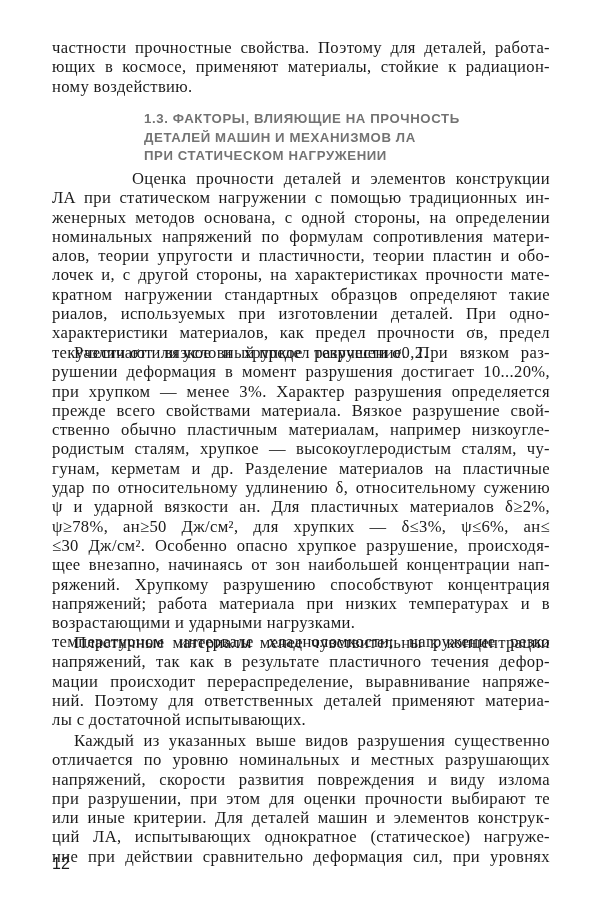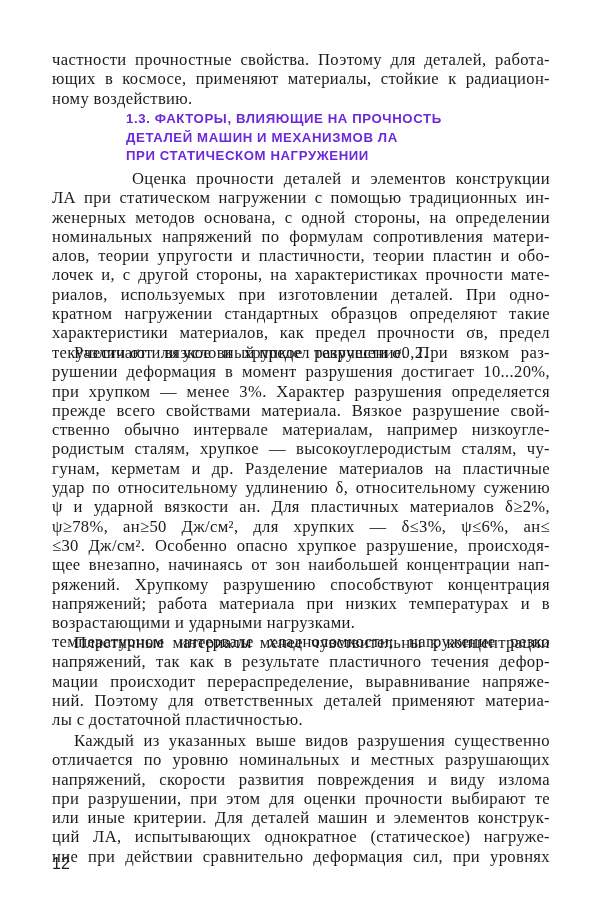--- a/index.html
+++ b/index.html
@@ -8,31 +8,31 @@
     position: absolute; left: 52px; top: 34px; width: 498px;
     font-family: "Liberation Serif", "DejaVu Serif", serif;
     color: #1a1a1a; font-size: 16.6px; line-height: 19.3px;
     letter-spacing: 0.35px; font-stretch: condensed;
   }
   .line { display: block; white-space: nowrap; text-align: justify; text-align-last: justify; height: 19.3px; }
   .line.last { text-align-last: left; }
   .indent { padding-left: 22px; }
   .indent-big { padding-left: 80px; }
   .heading {
-    position: absolute; left: 126px; top: 110px; width: 340px;
+    position: absolute; left: 144px; top: 110px; width: 340px;
     font-family: "Liberation Sans", "DejaVu Sans", sans-serif;
     font-weight: bold; font-size: 13.2px; line-height: 18.5px;
-    letter-spacing: 0.6px; color: #6d28d9;
+    letter-spacing: 0.6px; color: #737373;
   }
   .heading .hline { display: block; white-space: nowrap; }
   .page-number {
     position: absolute; left: 52px; top: 855px;
     font-family: Liberation Sans, sans-serif; font-size: 16px; color: #1a1a1a;
   }
-  .p1 { position: absolute; left: 0; top: 16px; }
+  .p1 { position: absolute; left: 0; top: 4px; }
   .p2 { position: absolute; left: 0; top: 135px; }
   .p3 { position: absolute; left: 0; top: 309px; }
   .p4 { position: absolute; left: 0; top: 599px; }
   .p5 { position: absolute; left: 0; top: 697px; }
   .block { width: 498px; }
 </style>
 </head>
 <body>
 
 <div class="page">
@@ -43,51 +43,51 @@
     <span class="line last">ному воздействию.</span>
   </div>
 
   <div class="block p2">
     <span class="line indent-big">Оценка прочности деталей и элементов конструкции</span>
     <span class="line">ЛА при статическом нагружении с помощью традиционных ин-</span>
     <span class="line">женерных методов основана, с одной стороны, на определении</span>
     <span class="line">номинальных напряжений по формулам сопротивления матери-</span>
     <span class="line">алов, теории упругости и пластичности, теории пластин и обо-</span>
     <span class="line">лочек и, с другой стороны, на характеристиках прочности мате-</span>
+    <span class="line">кратном нагружении стандартных образцов определяют такие</span>
     <span class="line">риалов, используемых при изготовлении деталей. При одно-</span>
-    <span class="line">кратном нагружении стандартных образцов определяют такие</span>
     <span class="line">характеристики материалов, как предел прочности σв, предел</span>
     <span class="line last">текучести σт или условный предел текучести σ0,2.</span>
   </div>
 
   <div class="block p3">
     <span class="line indent">Различают вязкое и хрупкое разрушение. При вязком раз-</span>
     <span class="line">рушении деформация в момент разрушения достигает 10...20%,</span>
     <span class="line">при хрупком — менее 3%. Характер разрушения определяется</span>
     <span class="line">прежде всего свойствами материала. Вязкое разрушение свой-</span>
-    <span class="line">ственно обычно интервале материалам, например низкоугле-</span>
+    <span class="line">ственно обычно пластичным материалам, например низкоугле-</span>
     <span class="line">родистым сталям, хрупкое — высокоуглеродистым сталям, чу-</span>
     <span class="line">гунам, керметам и др. Разделение материалов на пластичные</span>
     <span class="line">удар по относительному удлинению δ, относительному сужению</span>
     <span class="line">ψ и ударной вязкости aн. Для пластичных материалов δ≥2%,</span>
     <span class="line">ψ≥78%, aн≥50 Дж/см², для хрупких — δ≤3%, ψ≤6%, aн≤</span>
     <span class="line">≤30 Дж/см². Особенно опасно хрупкое разрушение, происходя-</span>
     <span class="line">щее внезапно, начинаясь от зон наибольшей концентрации нап-</span>
     <span class="line">ряжений. Хрупкому разрушению способствуют концентрация</span>
     <span class="line">напряжений; работа материала при низких температурах и в</span>
     <span class="line last">возрастающими и ударными нагрузками.</span>
     <span class="line">температурном интервале хладноломкости; нагружение резко</span>
   </div>
 
   <div class="block p4">
     <span class="line indent">Пластичные материалы менее чувствительны к концентрации</span>
     <span class="line">напряжений, так как в результате пластичного течения дефор-</span>
     <span class="line">мации происходит перераспределение, выравнивание напряже-</span>
     <span class="line">ний. Поэтому для ответственных деталей применяют материа-</span>
-    <span class="line last">лы с достаточной пластичностью.</span>
+    <span class="line last">лы с достаточной испытывающих.</span>
   </div>
 
   <div class="block p5">
     <span class="line indent">Каждый из указанных выше видов разрушения существенно</span>
     <span class="line">отличается по уровню номинальных и местных разрушающих</span>
     <span class="line">напряжений, скорости развития повреждения и виду излома</span>
     <span class="line">при разрушении, при этом для оценки прочности выбирают те</span>
     <span class="line">или иные критерии. Для деталей машин и элементов конструк-</span>
     <span class="line">ций ЛА, испытывающих однократное (статическое) нагруже-</span>
     <span class="line">ние при действии сравнительно деформация сил, при уровнях</span>

